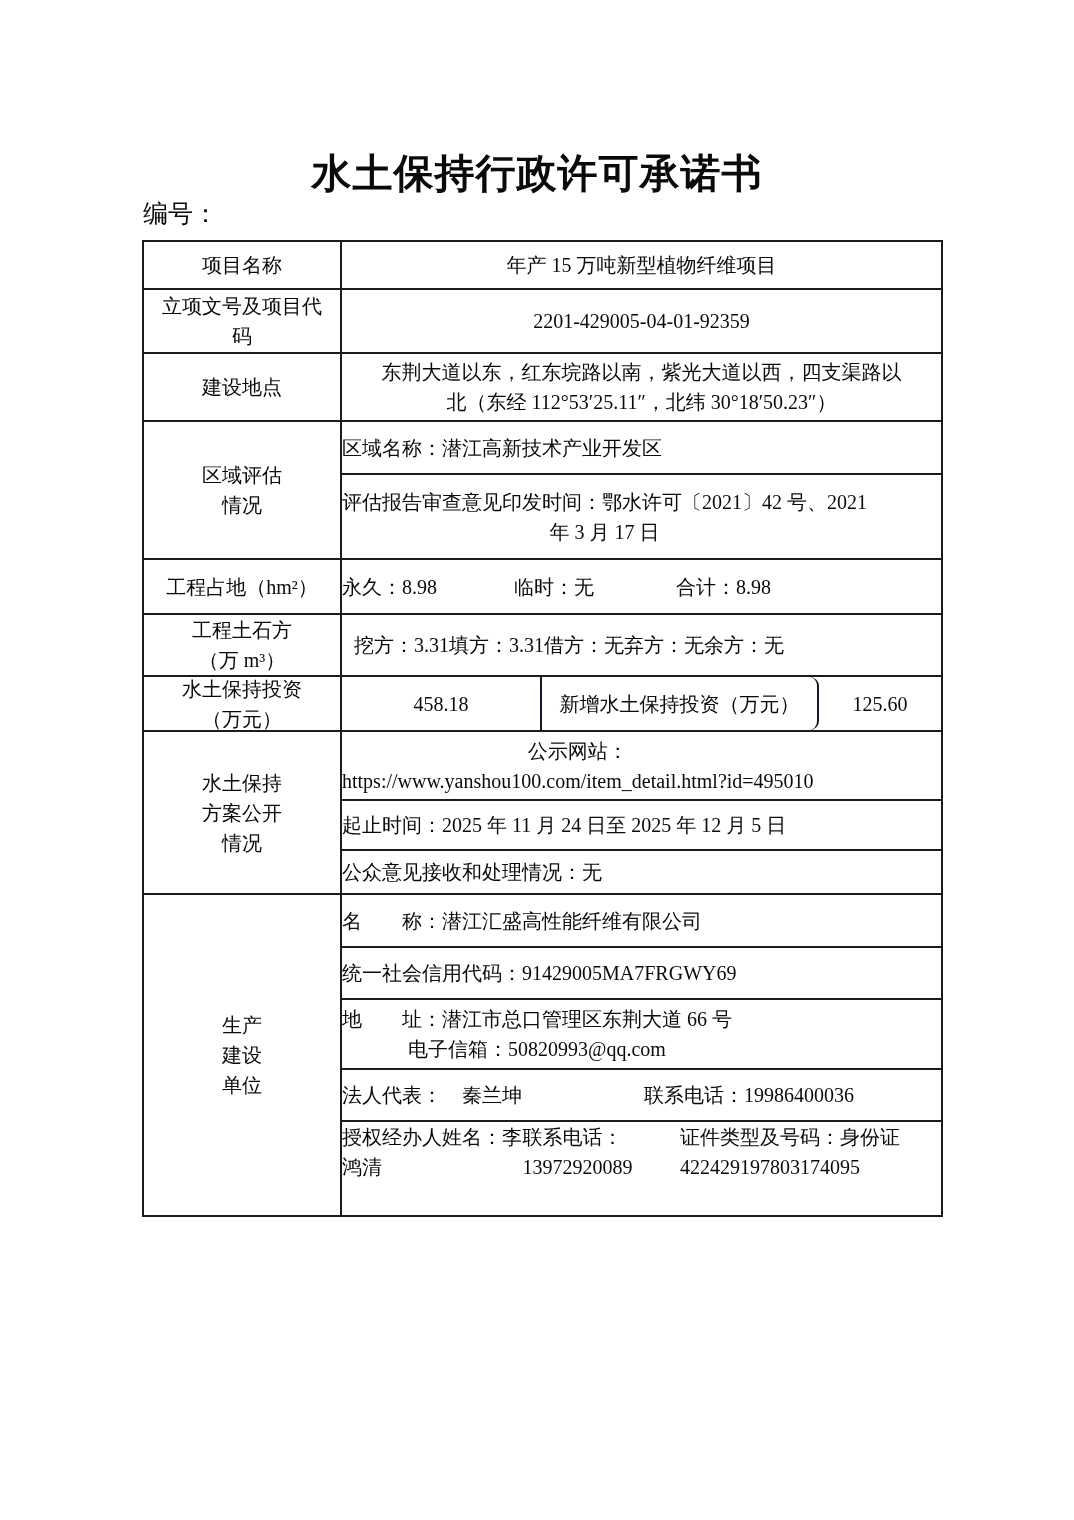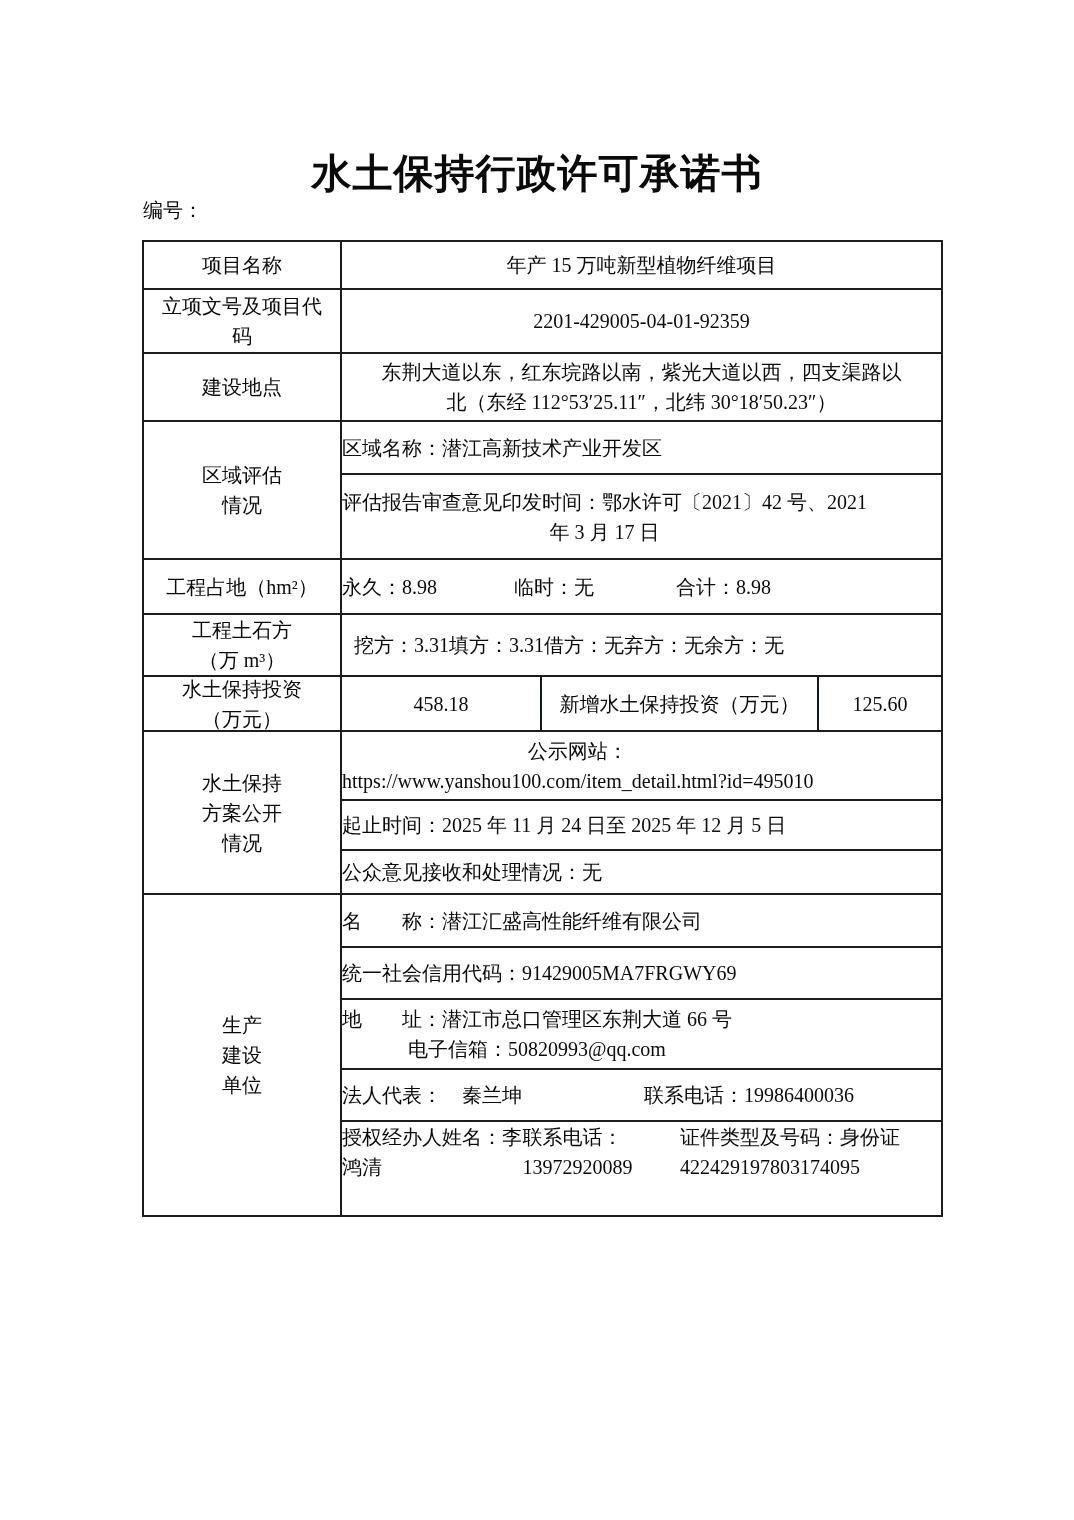--- a/index.html
+++ b/index.html
@@ -18,21 +18,21 @@
     width: 100%;
     text-align: center;
     font-size: 40px;
     font-weight: 700;
     letter-spacing: 1px;
   }
   .doc-number {
     position: absolute;
     top: 197px;
     left: 143px;
-    font-size: 20px;
+    font-size: 25px;
   }
   .tbl {
     position: absolute;
     left: 142px;
     top: 240px;
     width: 801px;
     border: 2px solid #1c1c1c;
     box-sizing: border-box;
     font-size: 20px;
   }
@@ -68,21 +68,21 @@
   .seg2 { display: inline-block; width: 162px; }
   .spread {
     flex: 1 1 auto;
     display: flex;
     padding-left: 12px;
     padding-right: 14px;
   }
   .fixw { display: inline-block; width: 302px; }
   .midr { border-right: 2px solid #0f172a; }
   .col-money1 { flex: 0 0 200px; }
-  .col-newlabel { flex: 0 0 277px; }
+  .col-newlabel { flex: 0 0 277px; border-radius: 9px; }
   .col-money2 { flex: 1 1 auto; }
   .twoline-gap { display: flex; flex-direction: row; justify-content: center; gap: 32px; }
 </style>
 </head>
 <body>
 
 <div class="page">
 
   <div class="doc-title">水土保持行政许可承诺书</div>
   <div class="doc-number">编号：</div>

